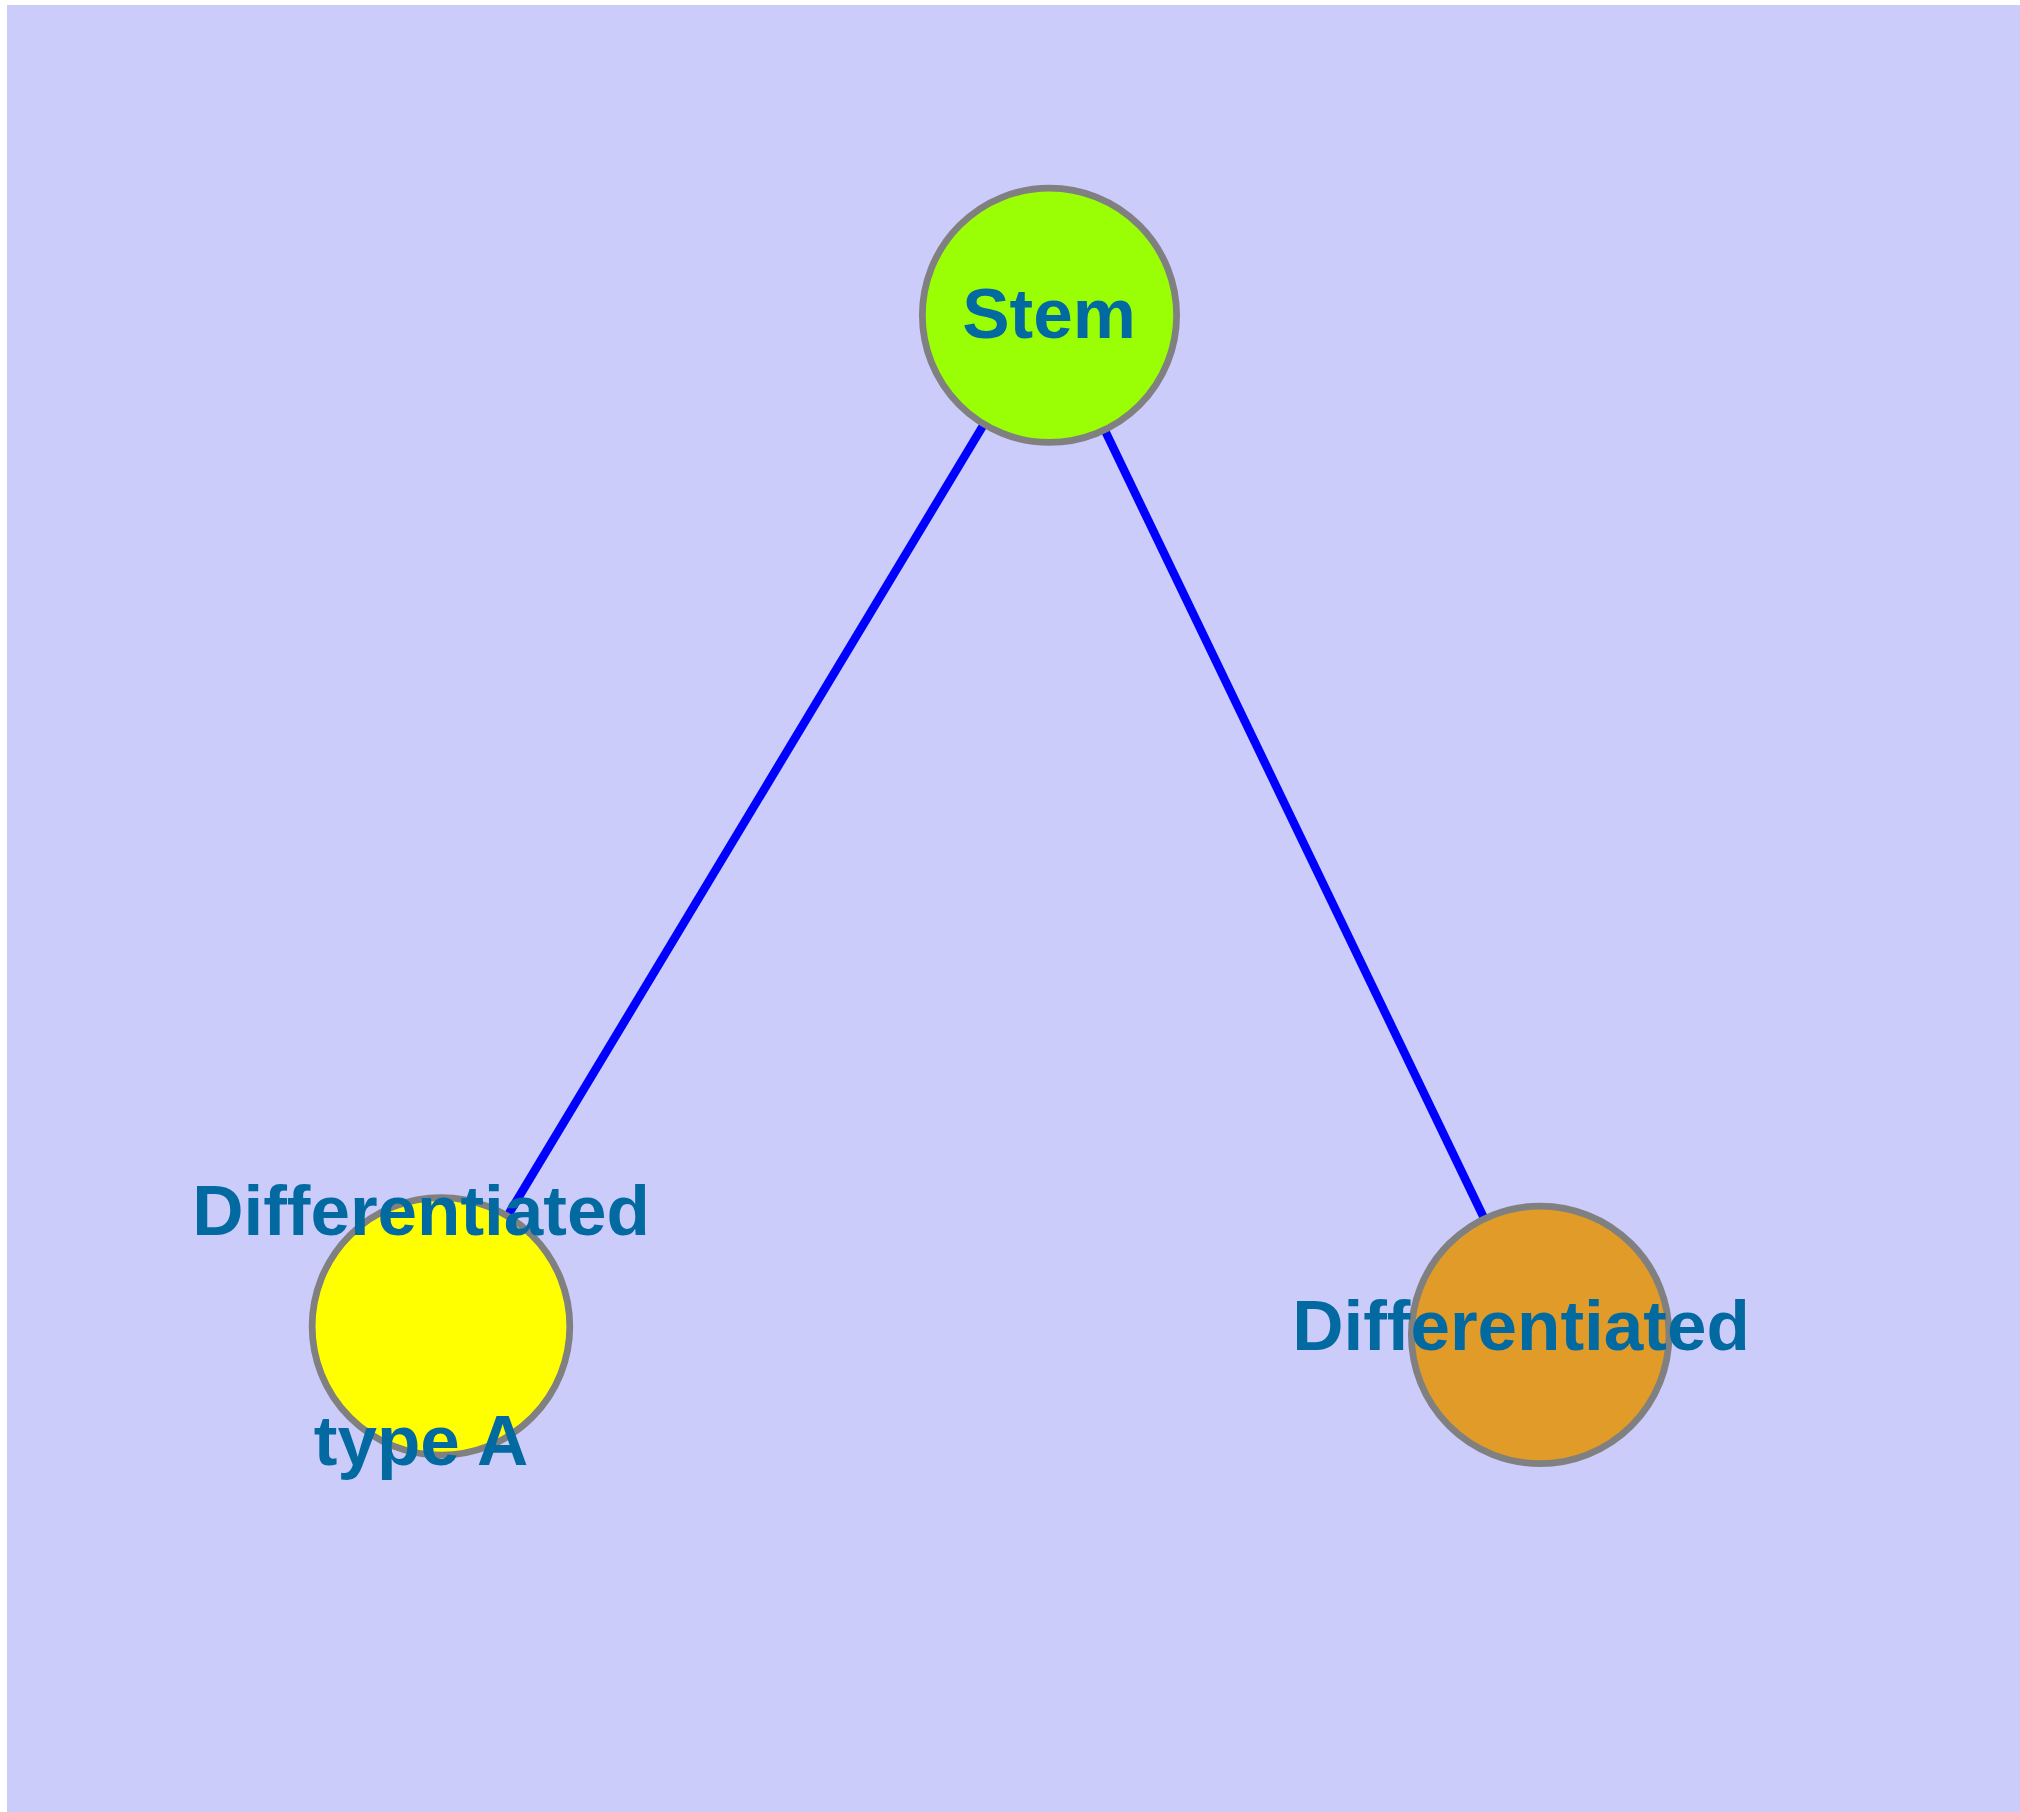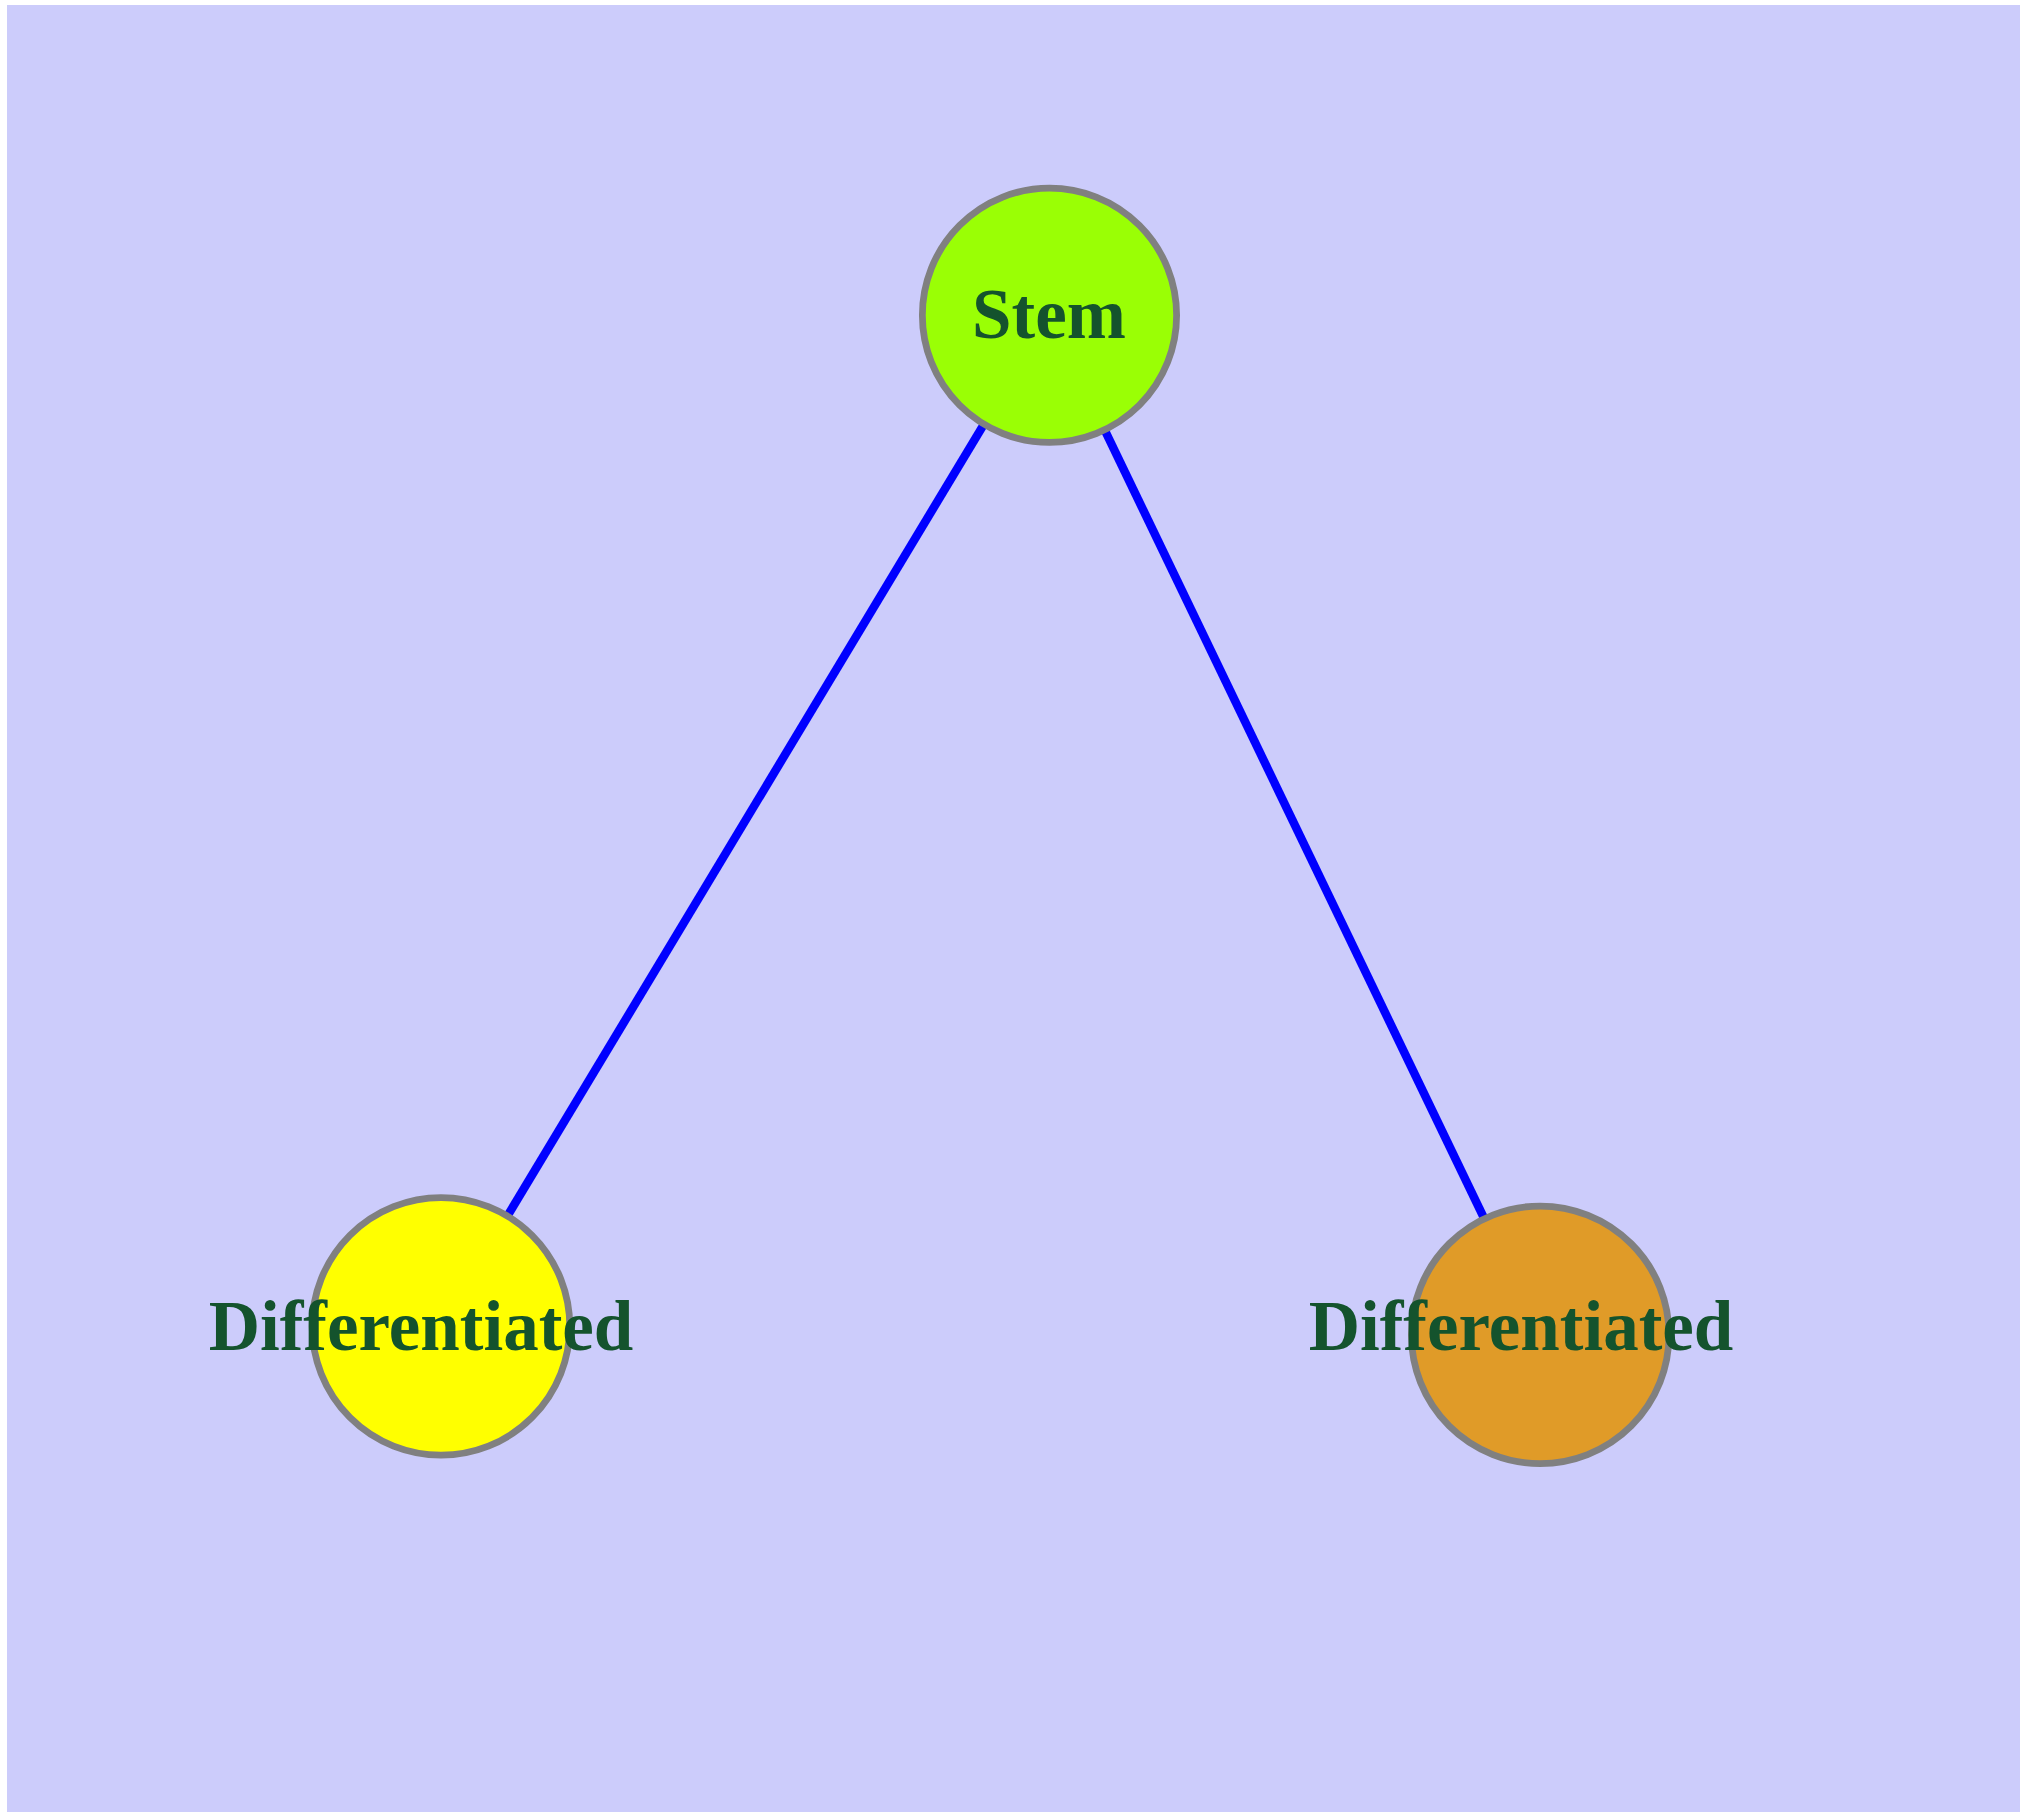--- a/index.html
+++ b/index.html
@@ -25,23 +25,23 @@
   svg.graph-svg {
     position: absolute;
     left: 0;
     top: 0;
     width: 2021px;
     height: 1812px;
     overflow: visible;
   }
   .node-label {
     position: absolute;
-    font-family: Liberation Serif, serif;
+    font-family: Liberation Sans, sans-serif;
     font-weight: bold;
-    color: #14532d;
+    color: #0369a1;
     text-align: center;
     line-height: 1.08;
     white-space: pre;
     pointer-events: none;
     transform: translate(-50%, -50%);
   }
   .label-stem   { font-size: 71px; }
   .label-typeA  { font-size: 71px; }
   .label-typeB  { font-size: 71px; }
 </style>
@@ -63,20 +63,21 @@
       <circle cx="1238" cy="372" r="150" fill="#9aff05" stroke="#808080" stroke-width="8"></circle>
     </g>
   </svg>
 
   <div class="node-label label-stem" style="left:1049px; top:315px;">
     <div>Stem</div>
   </div>
 
   <div class="node-label label-typeA" style="left:421px; top:1327px;">
     <div>Differentiated</div>
+    <div>type A</div>
   </div>
 
   <div class="node-label label-typeB" style="left:1521px; top:1327px;">
     <div>Differentiated</div>
   </div>
 
 </div>
 
 
 </body></html>

